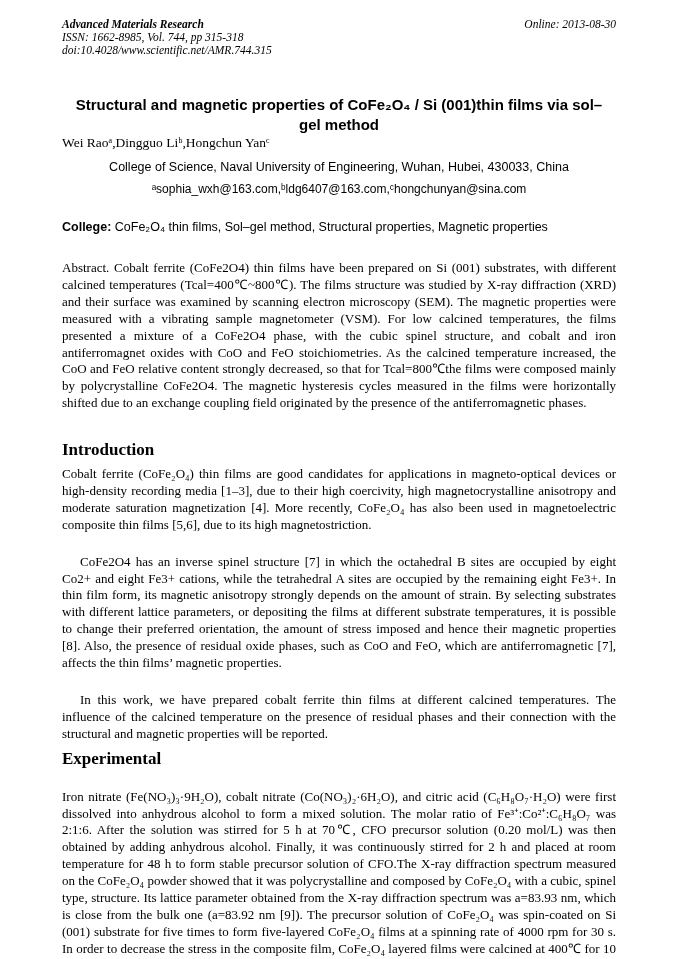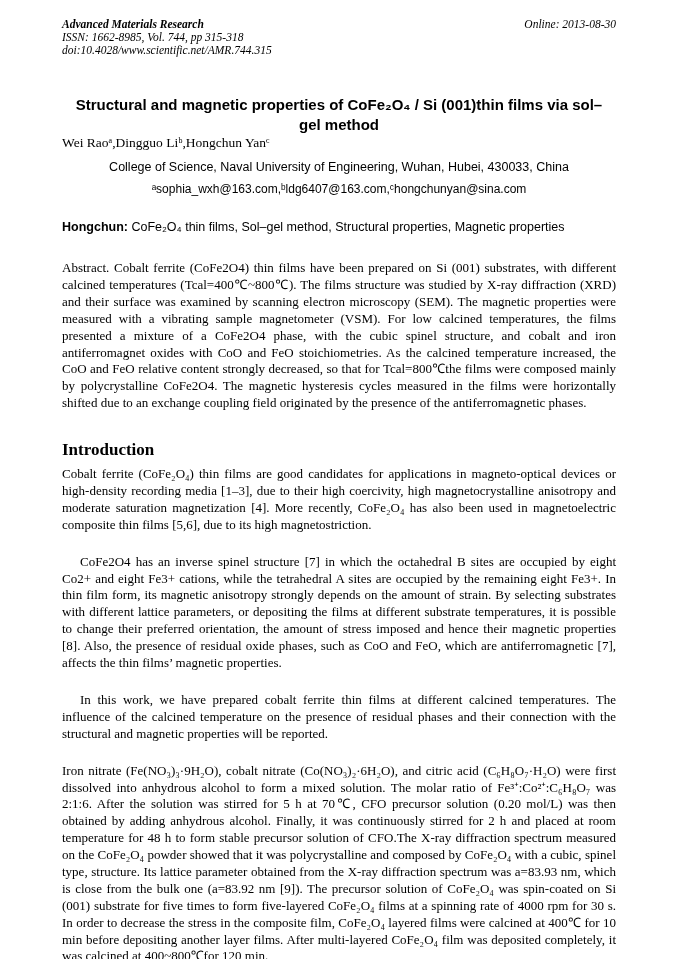--- a/index.html
+++ b/index.html
@@ -105,29 +105,30 @@
 
   <div class="title">Structural and magnetic properties of CoFe₂O₄ / Si (001)thin films via sol–gel method</div>
 
   <div class="authors">Wei Raoᵃ,Dingguo Liᵇ,Hongchun Yanᶜ</div>
 
   <div class="affiliation">College of Science, Naval University of Engineering, Wuhan, Hubei, 430033, China</div>
 
   <div class="emails">ᵃsophia_wxh@163.com,ᵇldg6407@163.com,ᶜhongchunyan@sina.com</div>
 
   <div class="keywords">
-    <b>Hongchun:</b>
+    <b>College:</b>
     <span>CoFe₂O₄ thin films, Sol–gel method, Structural properties, Magnetic properties</span>
   </div>
 
   <div class="abstract">
     <b>Abstract.</b>
     <span>Cobalt ferrite (CoFe2O4) thin films have been prepared on Si (001) substrates, with different calcined temperatures (Tcal=400℃~800℃). The films structure was studied by X-ray diffraction (XRD) and their surface was examined by scanning electron microscopy (SEM). The magnetic properties were measured with a vibrating sample magnetometer (VSM). For low calcined temperatures, the films presented a mixture of a CoFe2O4 phase, with the cubic spinel structure, and cobalt and iron antiferromagnet oxides with CoO and FeO stoichiometries. As the calcined temperature increased, the CoO and FeO relative content strongly decreased, so that for Tcal=800℃the films were composed mainly by polycrystalline CoFe2O4. The magnetic hysteresis cycles measured in the films were horizontally shifted due to an exchange coupling field originated by the presence of the antiferromagnetic phases.</span>
   </div>
 
   <div class="section-heading heading-intro">Introduction</div>
   <div class="body-par after-heading">Cobalt ferrite (CoFe₂O₄) thin films are good candidates for applications in magneto-optical devices or high-density recording media [1–3], due to their high coercivity, high magnetocrystalline anisotropy and moderate saturation magnetization [4]. More recently, CoFe₂O₄ has also been used in magnetoelectric composite thin films [5,6], due to its high magnetostriction.</div>
   <div class="body-par indent">CoFe2O4 has an inverse spinel structure [7] in which the octahedral B sites are occupied by eight Co2+ and eight Fe3+ cations, while the tetrahedral A sites are occupied by the remaining eight Fe3+. In thin film form, its magnetic anisotropy strongly depends on the amount of strain. By selecting substrates with different lattice parameters, or depositing the films at different substrate temperatures, it is possible to change their preferred orientation, the amount of stress imposed and hence their magnetic properties [8]. Also, the presence of residual oxide phases, such as CoO and FeO, which are antiferromagnetic [7], affects the thin films’ magnetic properties.</div>
   <div class="body-par indent">In this work, we have prepared cobalt ferrite thin films at different calcined temperatures. The influence of the calcined temperature on the presence of residual phases and their connection with the structural and magnetic properties will be reported.</div>
 
+  <div class="section-heading heading-exp">Experimental</div>
   <div class="body-par">Iron nitrate (Fe(NO₃)₃·9H₂O), cobalt nitrate (Co(NO₃)₂·6H₂O), and citric acid (C₆H₈O₇·H₂O) were first dissolved into anhydrous alcohol to form a mixed solution. The molar ratio of Fe³⁺:Co²⁺:C₆H₈O₇ was 2:1:6. After the solution was stirred for 5 h at 70℃, CFO precursor solution (0.20 mol/L) was then obtained by adding anhydrous alcohol. Finally, it was continuously stirred for 2 h and placed at room temperature for 48 h to form stable precursor solution of CFO.The X-ray diffraction spectrum measured on the CoFe₂O₄ powder showed that it was polycrystalline and composed by CoFe₂O₄ with a cubic, spinel type, structure. Its lattice parameter obtained from the X-ray diffraction spectrum was a=83.93 nm, which is close from the bulk one (a=83.92 nm [9]). The precursor solution of CoFe₂O₄ was spin-coated on Si (001) substrate for five times to form five-layered CoFe₂O₄ films at a spinning rate of 4000 rpm for 30 s. In order to decrease the stress in the composite film, CoFe₂O₄ layered films were calcined at 400℃ for 10 min before depositing another layer films. After multi-layered CoFe₂O₄ film was deposited completely, it was calcined at 400~800℃for 120 min.</div>
 
 </div>
 
 </body></html>

